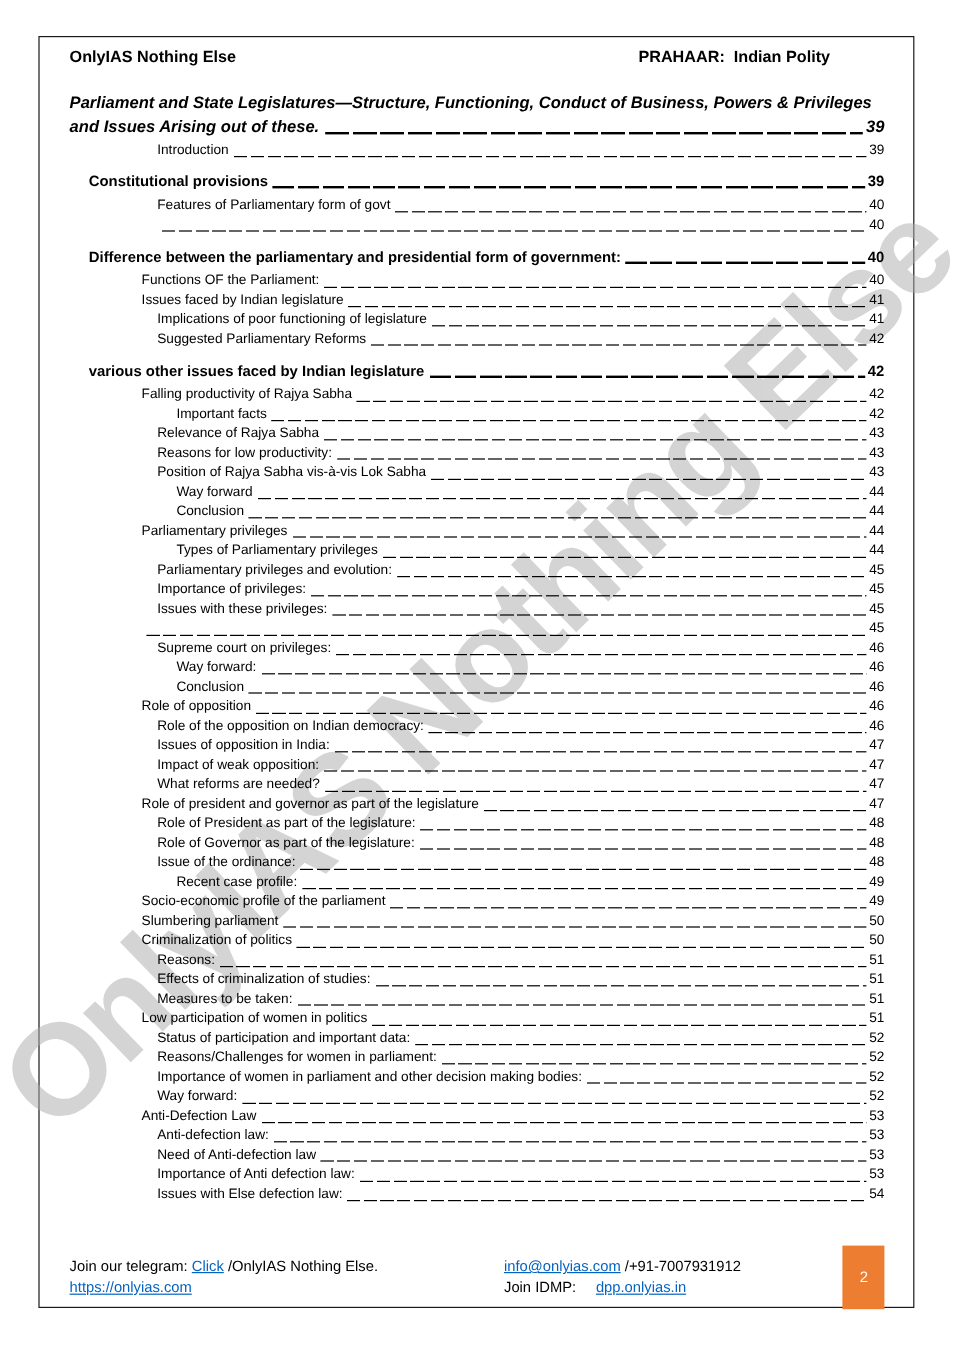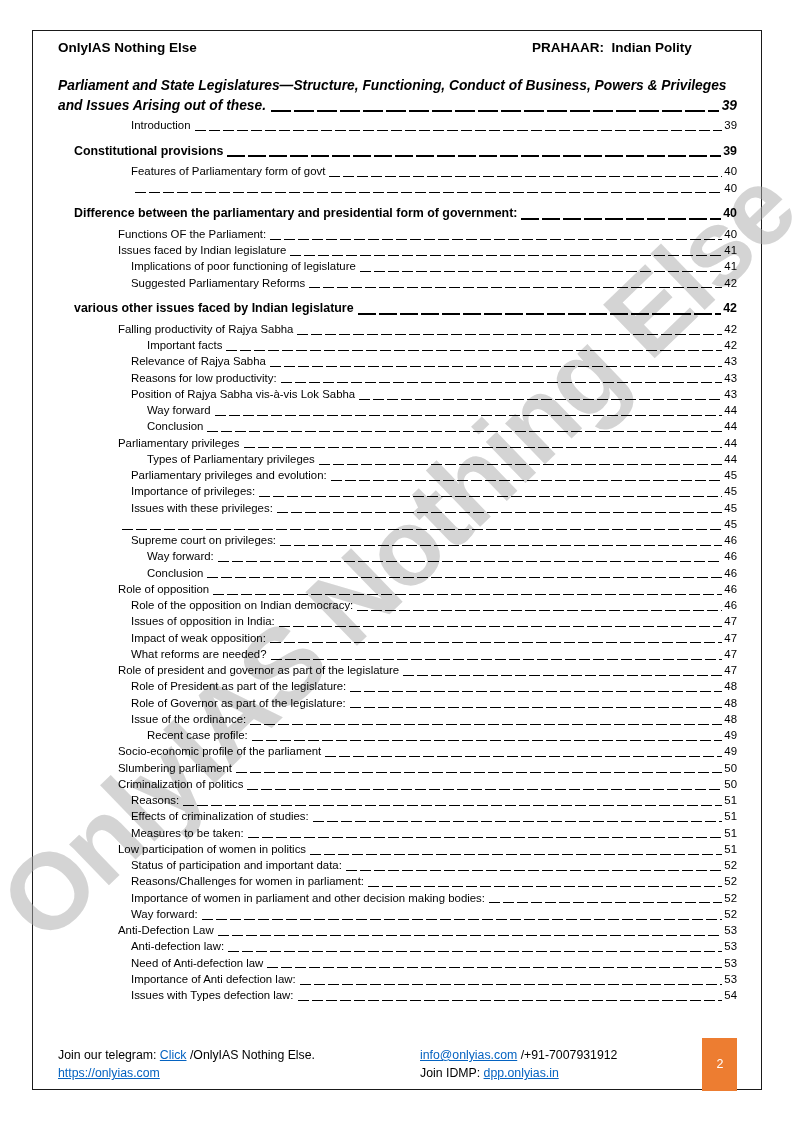--- a/index.html
+++ b/index.html
@@ -18,21 +18,21 @@
     font-size:13.5px; font-weight:bold; }
   .hdr-right { position:absolute; left:474px; top:0; white-space:pre; }
 
   .title-block { position:absolute; top:45px; left:25px; right:24px;
     font-size:13.8px; font-weight:bold; font-style:italic; line-height:19.5px; }
   .title-l2 { display:flex; align-items:center;font-style:italic; }
   .title-lead { flex:1; height:2.2px; align-self:flex-end; margin:0 3px 3px 5px;
     background:repeating-linear-gradient(90deg,#000 0 20px,transparent 20px 23px); }
 
   .toc { position:absolute; top:86px; left:0; right:24px; }
-  .row { display:flex; align-items:flex-start; height:16.25px;
+  .row { display:flex; align-items:center; height:16.25px;
     font-size:11.4px; line-height:16.25px; white-space:nowrap; }
   .row .lead { flex:1; height:1px; align-self:flex-end; margin:0 2px 2.5px 4px;
     background:repeating-linear-gradient(90deg,#000 0 11px,transparent 11px 14px); }
   .row .pg { text-align:right; }
   .lvl1 { font-weight:bold; font-size:12.4px; padding-left:41px;
     margin-top:9.5px; margin-bottom:3.5px; height:17px; }
   .lvl1 .lead { height:2.2px;
     background:repeating-linear-gradient(90deg,#000 0 18px,transparent 18px 21px); }
   .lvl2 { padding-left:85px; }
   .lvl3 { padding-left:98px; }
@@ -318,39 +318,39 @@
             <span class="lab">Need of Anti-defection law</span>
             <span class="lead"></span>
             <span class="pg">53</span>
           </div>
           <div class="row lvl3">
             <span class="lab">Importance of Anti defection law:</span>
             <span class="lead"></span>
             <span class="pg">53</span>
           </div>
           <div class="row lvl3">
-            <span class="lab">Issues with Types defection law:</span>
+            <span class="lab">Issues with Else defection law:</span>
             <span class="lead"></span>
             <span class="pg">54</span>
           </div>
         </div>
 
       <div class="footer">
         <div class="f-left">
           <div>
             <span>Join our telegram: </span><a class="lnk" style="color: rgb(5, 99, 193);">Click</a><span> /OnlyIAS Nothing Else.</span>
           </div>
           <div><a class="lnk" style="color: rgb(5, 99, 193);">https://onlyias.com</a></div>
         </div>
         <div class="f-right">
           <div>
             <a class="lnk" style="color: rgb(5, 99, 193);">info@onlyias.com</a><span> /+91-7007931912</span>
           </div>
           <div>
-            <span>Join IDMP: </span><a class="lnk" style="color: rgb(5, 99, 193);">dpp.onlyias.in</a>
+            <span>Join IDMP: </span><a class="lnk" style="color: rgb(5, 99, 193); margin-left: 13px;">dpp.onlyias.in</a>
           </div>
         </div>
       </div>
 
       <div class="badge" id="page-badge" style="background: rgb(237, 125, 49);">2</div>
 
     </div>
   </div>
 </div>
 

